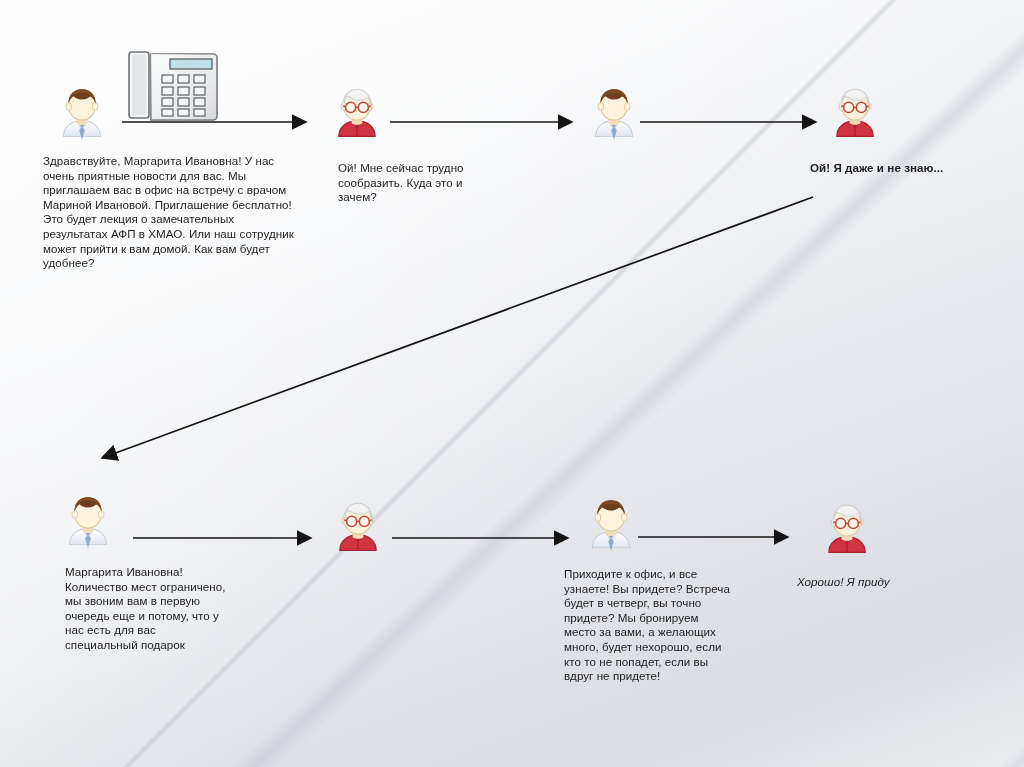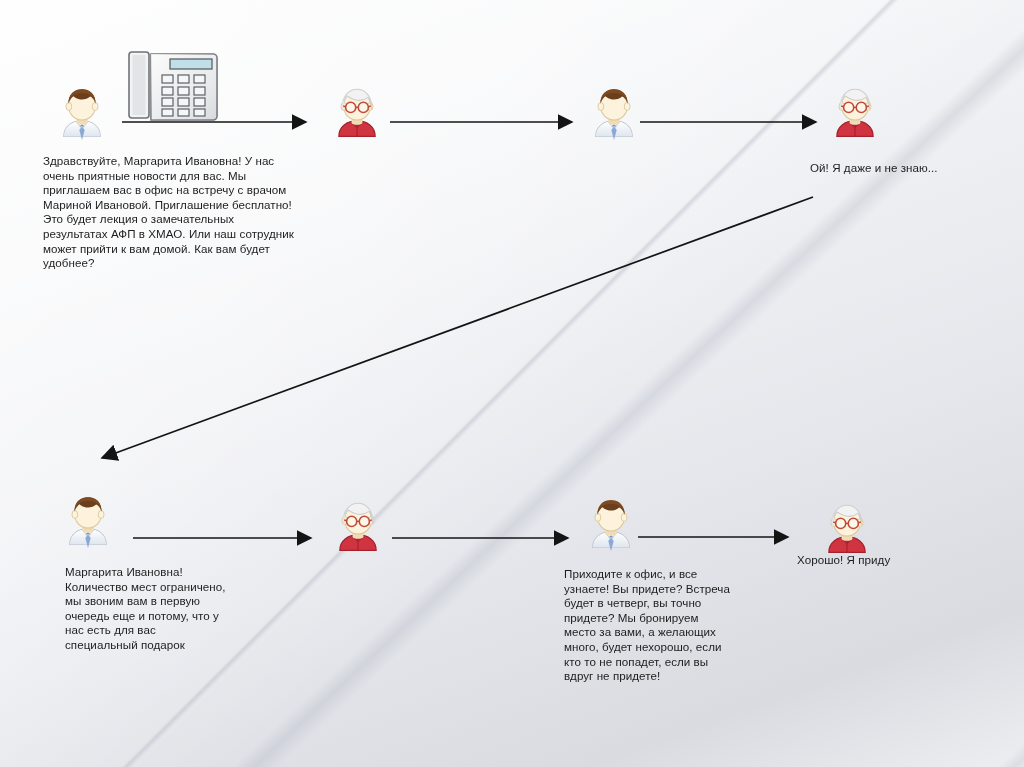--- a/index.html
+++ b/index.html
@@ -204,23 +204,24 @@
   </div>
 
   <div class="avatar" style="left:826px;top:82px;">
     <svg viewBox="0 0 64 64">
         <use href="#ic-client"></use>
       </svg>
   </div>
 
   <div class="caption clip" style="left:43px;top:154px;width:252px;height:132px;">Здравствуйте, Маргарита Ивановна! У нас очень приятные новости для вас. Мы приглашаем вас в офис на встречу с врачом Мариной Ивановой. Приглашение бесплатно! Это будет лекция о замечательных результатах АФП в ХМАО. Или наш сотрудник может прийти к вам домой. Как вам будет удобнее?</div>
 
-
-
-  <div class="caption" style="left:810px;top:161px;width:200px;">Ой! Я даже и не знаю...</div>
+  <div class="caption" style="left:338px;top:161px;width:165px;">Ой! Мне сейчас трудно сообразить. Куда это и зачем?</div>
+
+
+  <div class="caption" style="left:810px;top:161px;width:200px;font-weight:bold;">Ой! Я даже и не знаю...</div>
 
   <div class="arrow" style="left:80px;top:188px;">
     <svg width="745" height="286" viewBox="0 0 745 286">
       <line x1="733" y1="9" x2="22" y2="270" stroke="#141414" stroke-width="1.7" marker-end="url(#mHead)"></line>
     </svg>
   </div>
 
   <div class="avatar" style="left:59px;top:490px;">
     <svg viewBox="0 0 64 64">
         <use href="#ic-manager"></use>
@@ -261,15 +262,15 @@
     <svg viewBox="0 0 64 64">
         <use href="#ic-client"></use>
       </svg>
   </div>
 
   <div class="caption" style="left:65px;top:565px;width:162px;">Маргарита Ивановна! Количество мест ограничено, мы звоним вам в первую очередь еще и потому, что у нас есть для вас специальный подарок</div>
 
 
   <div class="caption clip" style="left:564px;top:567px;width:168px;height:140px;">Приходите к офис, и все узнаете! Вы придете? Встреча будет в четверг, вы точно придете? Мы бронируем место за вами, а желающих много, будет нехорошо, если кто то не попадет, если вы вдруг не придете!</div>
 
-  <div class="caption" style="left:797px;top:553px;width:200px;">Хорошо! Я приду</div>
+  <div class="caption" style="left:797px;top:575px;width:200px;font-style:italic;">Хорошо! Я приду</div>
 
 </div>
 
 </body></html>

